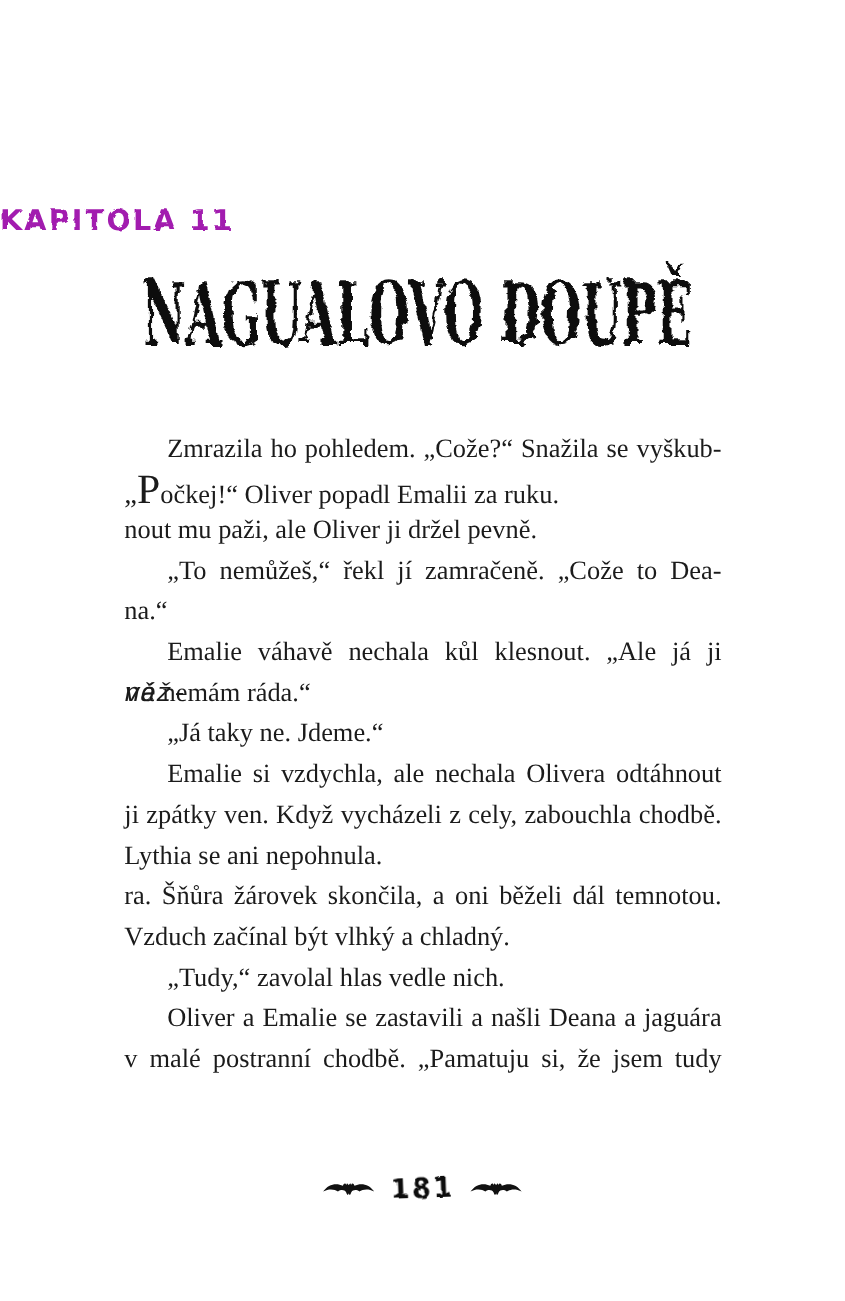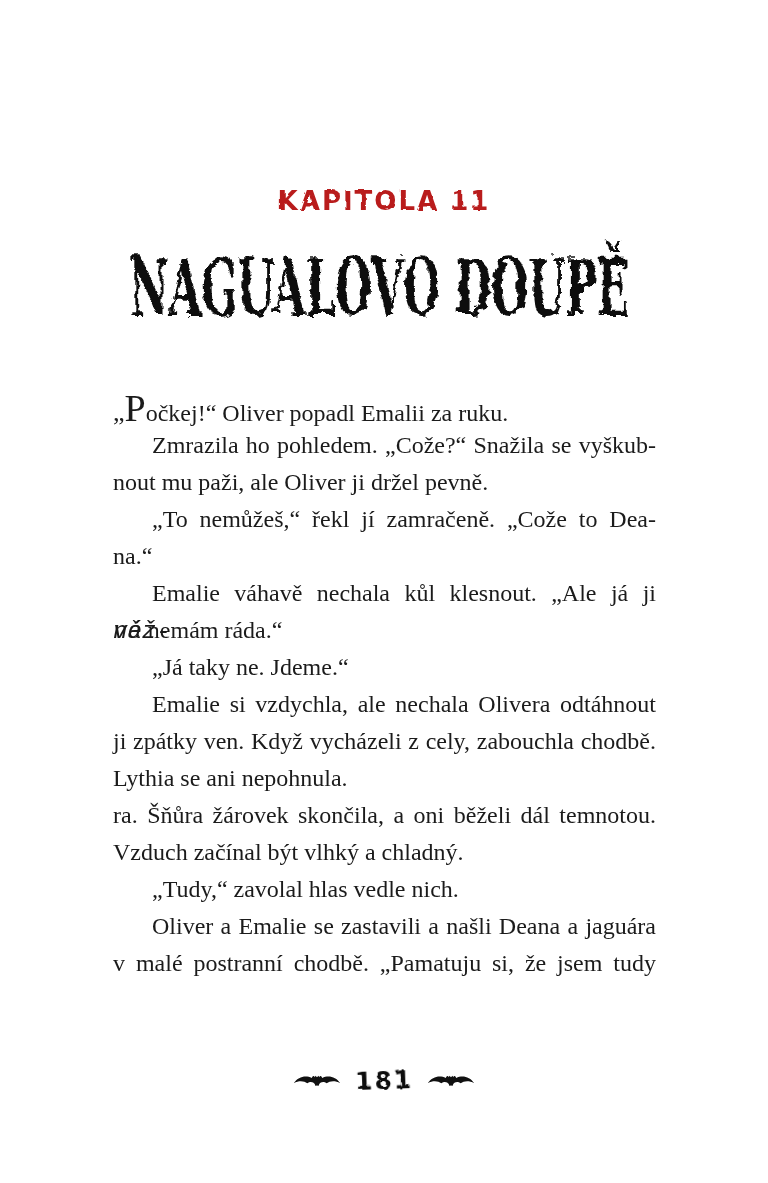--- a/index.html
+++ b/index.html
@@ -7,24 +7,24 @@
     width: 768px; height: 1183px;
     background: #ffffff;
     font-family: "Liberation Serif", serif;
     color: #1b1b1b;
     overflow: hidden;
   }
   .page { position: relative; width: 768px; height: 1183px; background: #ffffff; }
 
   .chapter {
     position: absolute; top: 186px; left: 0; width: 100%;
-    text-align: center;
+    text-align: left;
     font-family: "DejaVu Sans", sans-serif;
     font-weight: bold; font-size: 26px; letter-spacing: 2px;
-    color: #b91c1c;
+    color: #a21caf;
   }
   .title-wrap {
     position: absolute; top: 248px; left: 0; width: 100%;
     text-align: left; height: 120px;
   }
   .title {
     display: inline-block; white-space: nowrap;
     font-family: "DejaVu Serif", serif;
     font-weight: bold; font-size: 64px;
     transform: scale(0.66, 1.24);
@@ -77,22 +77,22 @@
 
 <div class="page">
 
   <div class="chapter rough">KAPITOLA 11</div>
 
   <div class="title-wrap">
     <span class="title rough2">NAGUALOVO DOUPĚ</span>
   </div>
 
   <div class="body-text">
+      <div class="line indent jfy"><span>Zmrazila ho pohledem. „Cože?“ Snažila se vyškub-</span></div>
       <div class="line"><span class="oquote">„</span><span class="dropcap">P</span><span>očkej!“ Oliver popadl Emalii za ruku.</span></div>
-      <div class="line indent jfy"><span>Zmrazila ho pohledem. „Cože?“ Snažila se vyškub-</span></div>
       <div class="line"><span>nout mu paži, ale Oliver ji držel pevně.</span></div>
       <div class="line indent jfy"><span>„To nemůžeš,“ řekl jí zamračeně. „Cože to Dea-</span></div>
       <div class="line"><span>na.“</span></div>
       <div class="line indent jfy"><span>Emalie váhavě nechala kůl klesnout. „Ale já ji </span><span class="italic">váž-</span></div>
       <div class="line"><span class="italic">ně</span><span> nemám ráda.“</span></div>
       <div class="line indent"><span>„Já taky ne. Jdeme.“</span></div>
       <div class="line indent jfy"><span>Emalie si vzdychla, ale nechala Olivera odtáhnout</span></div>
       <div class="line jfy"><span>ji zpátky ven. Když vycházeli z cely, zabouchla chodbě.</span></div>
       <div class="line"><span>Lythia se ani nepohnula.</span></div>
       <div class="line jfy"><span>ra. Šňůra žárovek skončila, a oni běželi dál temnotou.</span></div>

